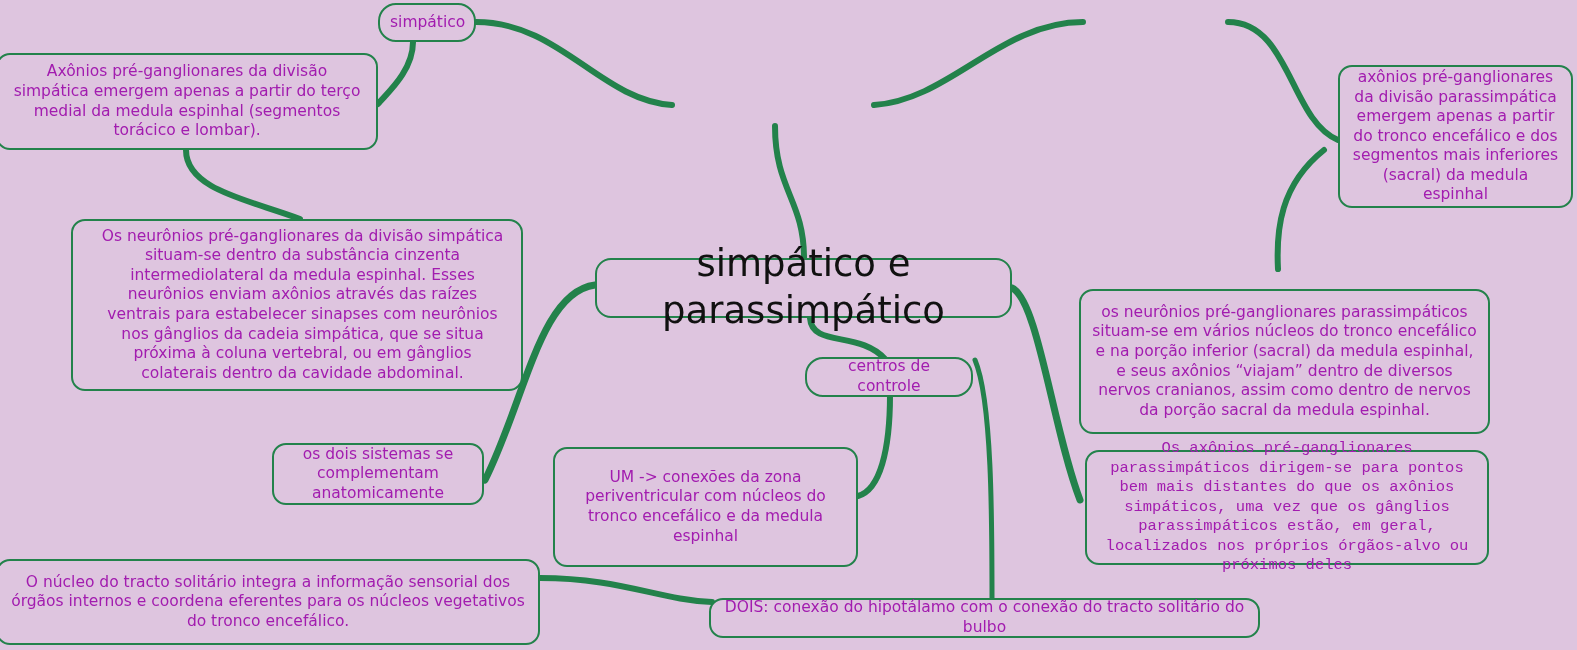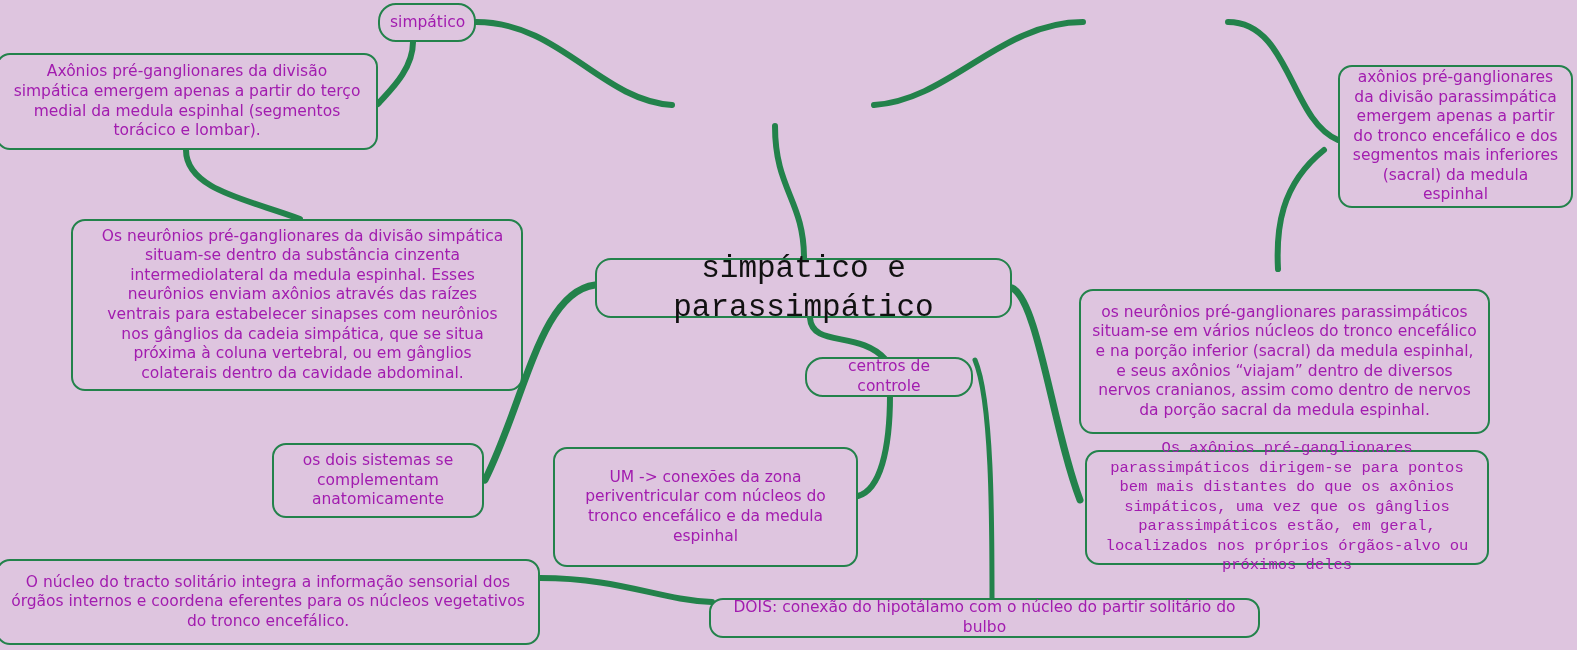--- a/index.html
+++ b/index.html
@@ -45,26 +45,25 @@
   .node-text {
     display: block;
     width: 100%;
     white-space: pre-line;
   }
   .node.label {
     border-radius: 18px;
     font-size: 15.5px;
   }
   .node.central {
-    font-size: 31px;
+    font-size: 37px;
     color: #111111;
     border-radius: 16px;
     letter-spacing: 0px;
     padding: 4px 14px;
-    font-family: Liberation Mono, monospace;
   }
   .node.big {
     font-size: 15.5px;
   }
 </style>
 </head>
 <body>
 
 <div id="canvas">
 
@@ -104,21 +103,21 @@
   </div>
 
   <div class="node big" style="left:-4px; top:53px; width:382px; height:97px;">
     <span class="node-text">Axônios pré-ganglionares da divisão simpática emergem apenas a partir do terço medial da medula espinhal (segmentos torácico e lombar).</span>
   </div>
 
   <div class="node big" style="left:71px; top:219px; width:452px; height:172px;padding-left:21px;">
     <span class="node-text">Os neurônios pré-ganglionares da divisão simpática situam-se dentro da substância cinzenta intermediolateral da medula espinhal. Esses neurônios enviam axônios através das raízes ventrais para estabelecer sinapses com neurônios nos gânglios da cadeia simpática, que se situa próxima à coluna vertebral, ou em gânglios colaterais dentro da cavidade abdominal.</span>
   </div>
 
-  <div class="node big" style="left:272px; top:443px; width:212px; height:75px;text-align:center;">
+  <div class="node big" style="left:272px; top:443px; width:212px; height:62px;text-align:center;">
     <span class="node-text">os dois sistemas se complementam anatomicamente</span>
   </div>
 
   <div class="node big" style="left:-4px; top:559px; width:544px; height:86px;">
     <span class="node-text">O núcleo do tracto solitário integra a informação sensorial dos órgãos internos e coordena eferentes para os núcleos vegetativos do tronco encefálico.</span>
   </div>
 
 
   <div class="node central" style="left:595px; top:258px; width:417px; height:60px;">
     <span class="node-text">simpático e parassimpático</span>
@@ -126,21 +125,21 @@
 
   <div class="node label" style="left:805px; top:357px; width:168px; height:40px;">
     <span class="node-text">centros de controle</span>
   </div>
 
   <div class="node big" style="left:553px; top:447px; width:305px; height:120px;">
     <span class="node-text">UM -&gt; conexões da zona periventricular com núcleos do tronco encefálico e da medula espinhal</span>
   </div>
 
   <div class="node big" style="left:709px; top:598px; width:551px; height:40px;">
-    <span class="node-text">DOIS: conexão do hipotálamo com o núcleo do partir solitário do bulbo</span>
+    <span class="node-text">DOIS: conexão do hipotálamo com o conexão do tracto solitário do bulbo</span>
   </div>
 
 
   <div class="node big" style="left:1338px; top:65px; width:235px; height:143px;">
     <span class="node-text">axônios pré-ganglionares da divisão parassimpática emergem apenas a partir do tronco encefálico e dos segmentos mais inferiores (sacral) da medula espinhal</span>
   </div>
 
   <div class="node big" style="left:1079px; top:269px; width:411px; height:145px;margin-top:20px;">
     <span class="node-text">os neurônios pré-ganglionares parassimpáticos situam-se em vários núcleos do tronco encefálico e na porção inferior (sacral) da medula espinhal, e seus axônios “viajam” dentro de diversos nervos cranianos, assim como dentro de nervos da porção sacral da medula espinhal.</span>
   </div>

